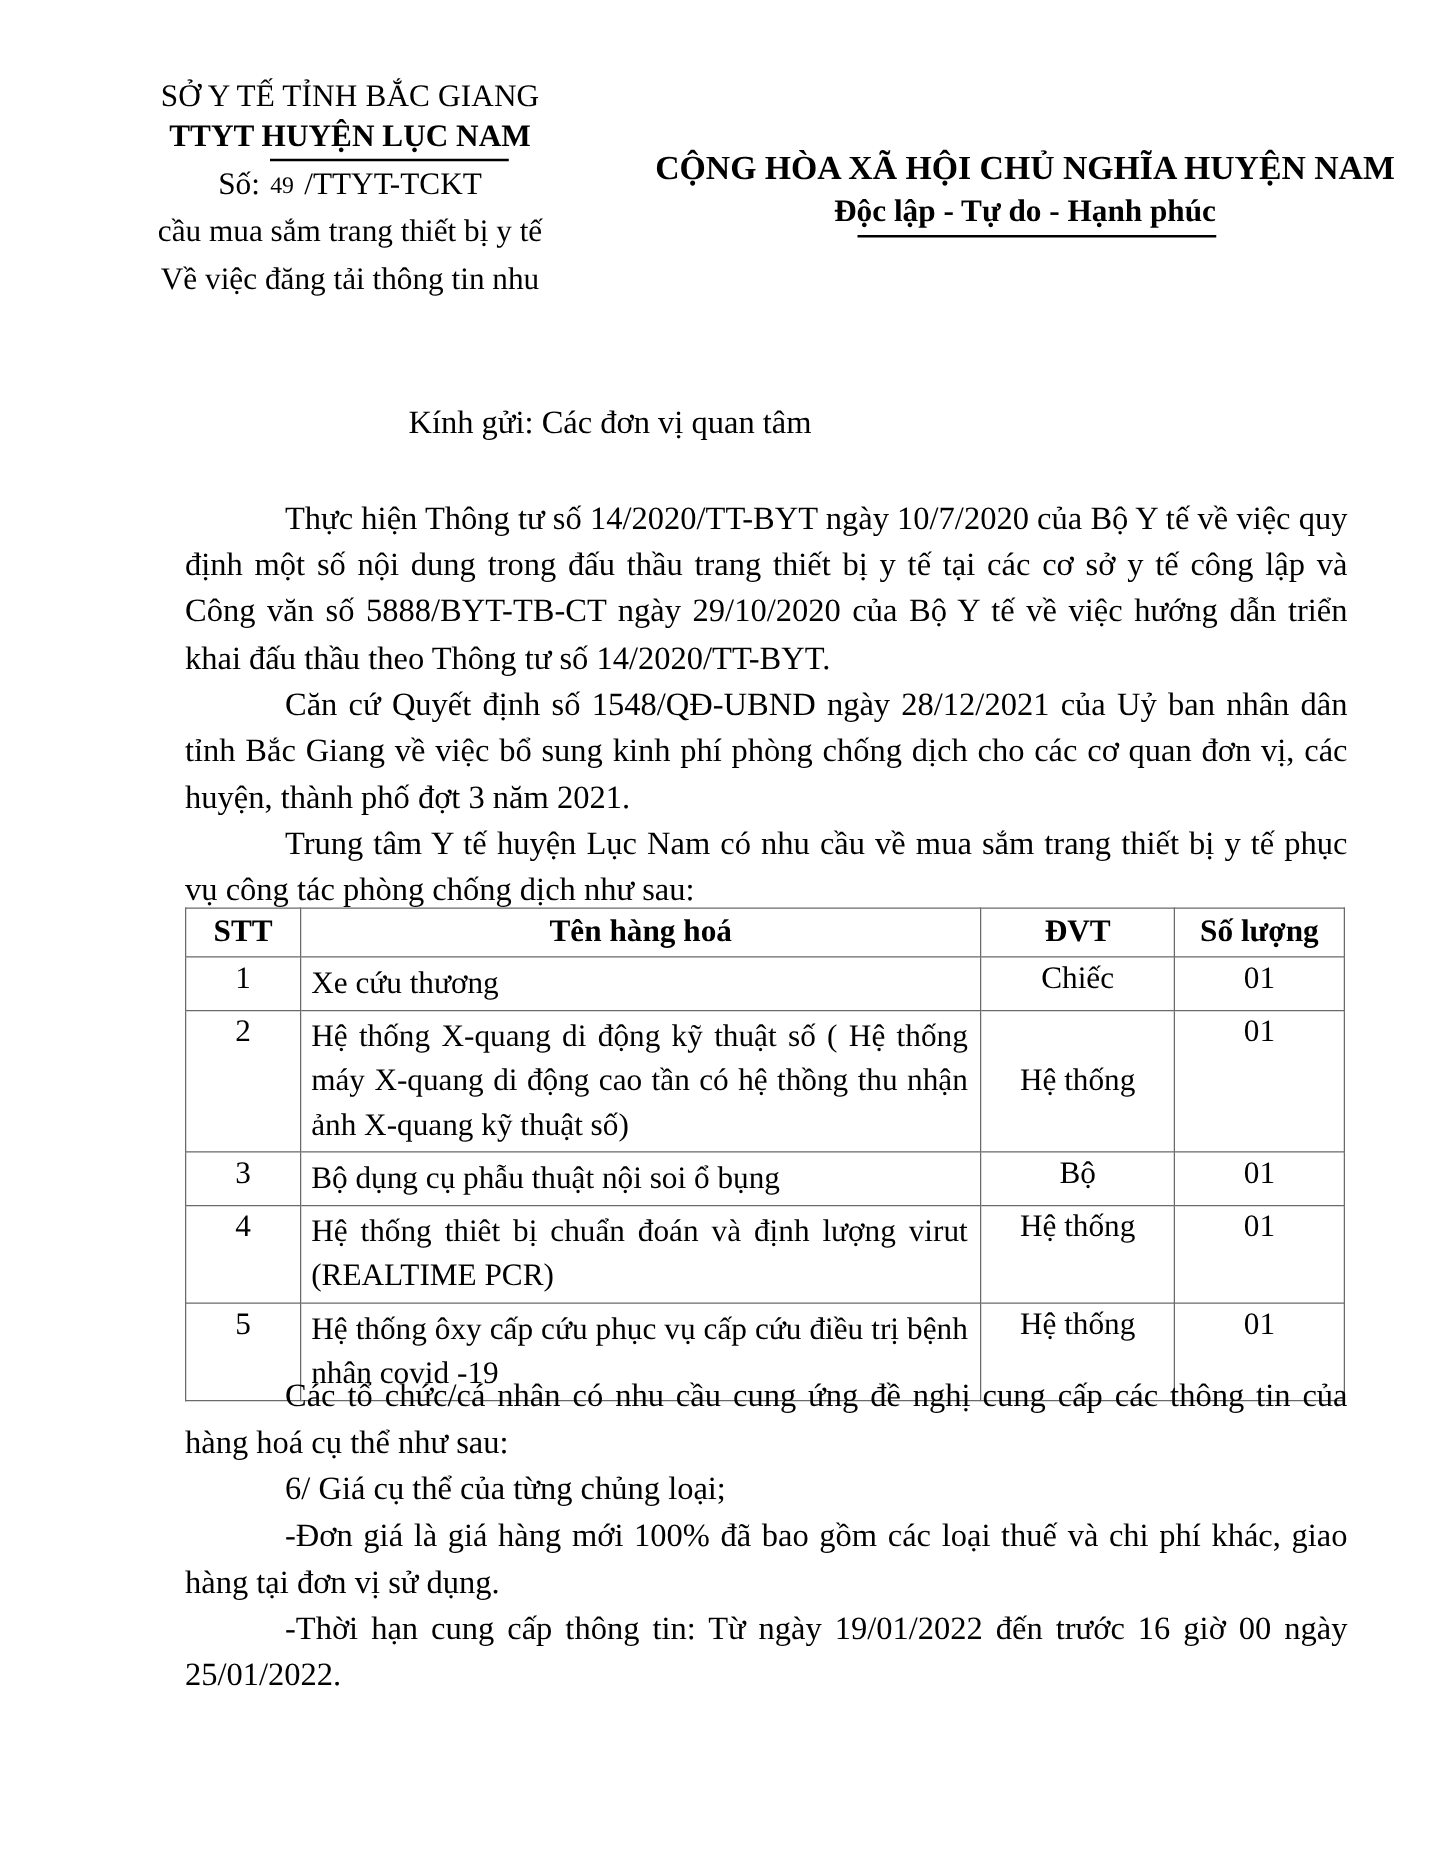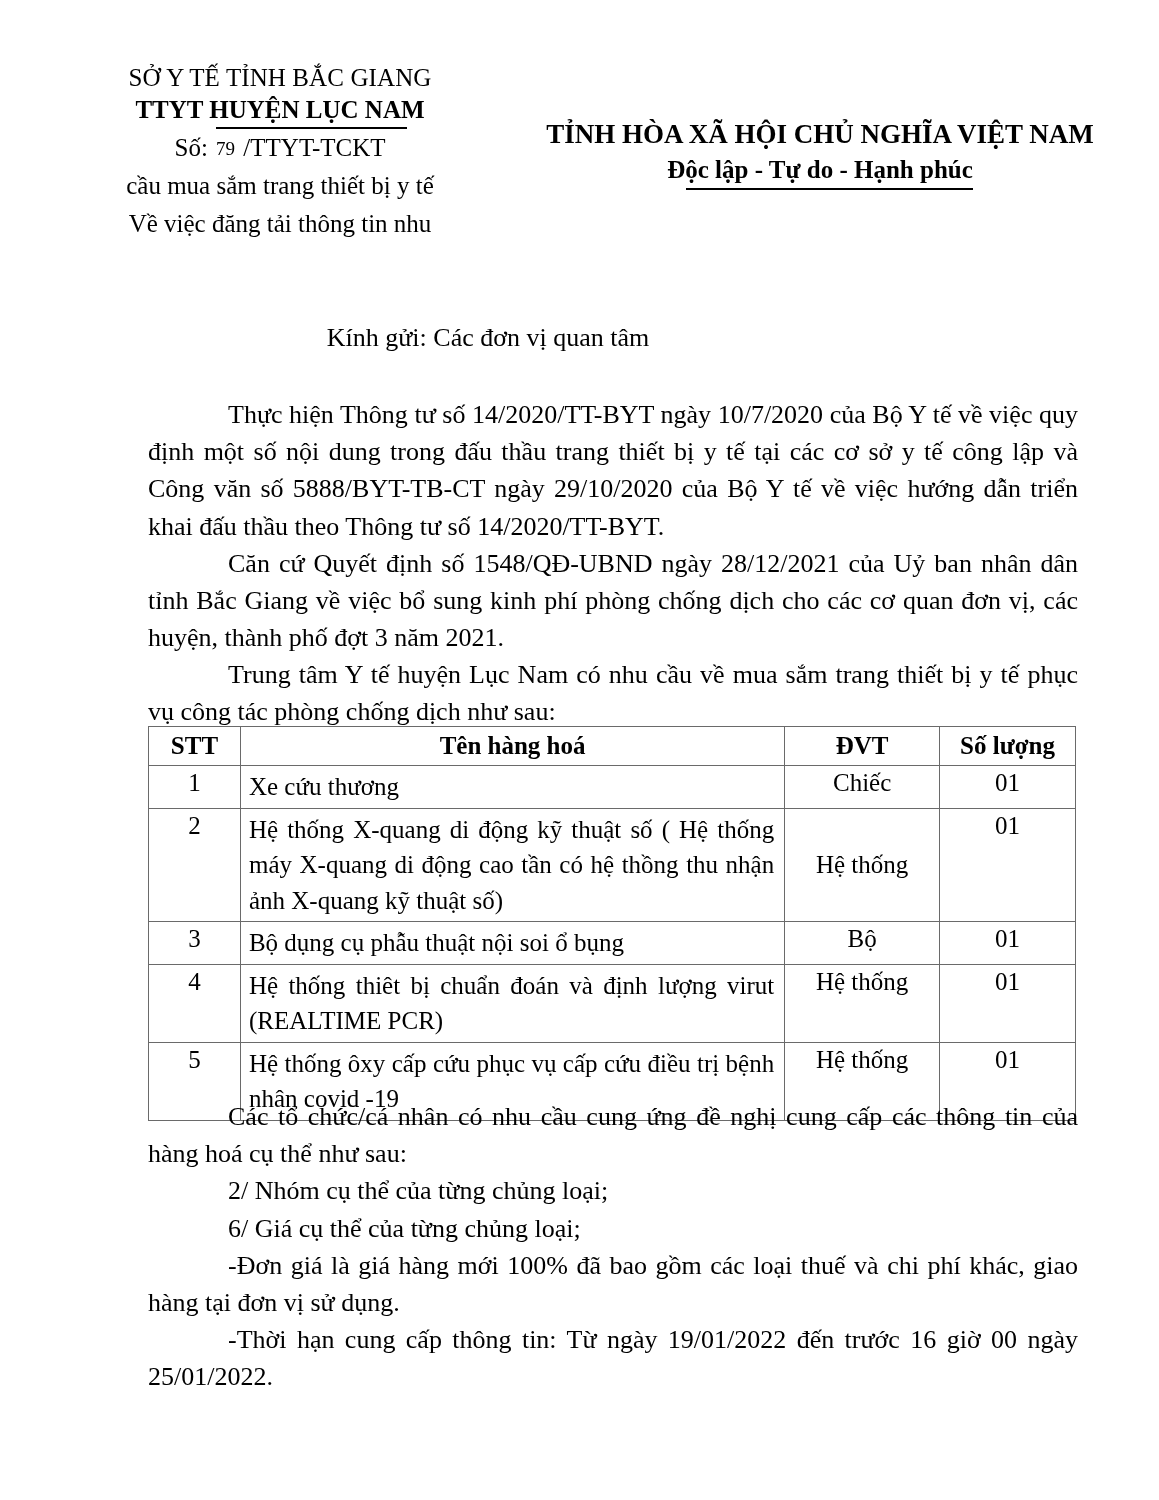--- a/index.html
+++ b/index.html
@@ -211,29 +211,29 @@
 
 <div class="page">
 
   <div class="header">
 
     <div class="hdr-left">
       <div class="org-line1">SỞ Y TẾ TỈNH BẮC GIANG</div>
       <div class="org-line2">TTYT HUYỆN LỤC NAM</div>
       <div class="doc-no">
         <span>Số:</span>
-        <span class="num">79</span>
+        <span class="num">49</span>
         <span>/TTYT-TCKT</span>
       </div>
       <div class="subject">cầu mua sắm  trang thiết bị y tế</div>
       <div class="subject">Về việc đăng tải thông tin nhu</div>
     </div>
 
     <div class="hdr-right">
-      <div class="nation-line1">TỈNH HÒA XÃ HỘI CHỦ NGHĨA VIỆT NAM</div>
+      <div class="nation-line1">CỘNG HÒA XÃ HỘI CHỦ NGHĨA HUYỆN NAM</div>
       <div class="nation-line2">Độc lập - Tự do - Hạnh phúc</div>
     </div>
 
   </div>
 
   <div class="salutation">Kính gửi: Các đơn vị quan tâm</div>
 
   <div class="body-block">
     <p class="para">Thực hiện Thông tư số 14/2020/TT-BYT ngày 10/7/2020 của Bộ Y tế về việc quy định một số nội dung trong đấu thầu trang thiết bị y tế  tại các cơ sở y tế công lập và Công văn số 5888/BYT-TB-CT ngày 29/10/2020 của Bộ Y tế về việc hướng dẫn triển khai đấu thầu theo Thông tư số 14/2020/TT-BYT.</p>
     <p class="para">Căn cứ Quyết định số 1548/QĐ-UBND ngày 28/12/2021 của Uỷ ban nhân dân tỉnh Bắc Giang về việc bổ sung kinh phí phòng chống dịch cho các cơ quan đơn vị, các huyện, thành phố đợt 3  năm 2021.</p>
@@ -278,19 +278,18 @@
         <td class="c-stt">5</td>
         <td class="c-name">Hệ thống ôxy cấp cứu phục vụ cấp cứu điều trị bệnh nhân covid -19</td>
         <td class="c-dvt">Hệ thống</td>
         <td class="c-qty">01</td>
       </tr>
     </tbody>
   </table>
 
   <div class="tail-block">
     <p class="para">Các tổ chức/cá nhân có nhu cầu cung ứng đề nghị cung cấp các thông tin của hàng hoá cụ thể như sau:</p>
-    <p class="para">2/ Nhóm cụ thể của từng chủng loại;</p>
     <p class="para">6/ Giá cụ thể của từng chủng loại;</p>
     <p class="para">-Đơn giá là giá hàng mới 100% đã bao gồm các loại thuế và chi phí khác, giao hàng tại đơn vị sử dụng.</p>
     <p class="para">-Thời hạn cung cấp thông tin: Từ ngày   19/01/2022 đến trước 16 giờ 00 ngày 25/01/2022.</p>
   </div>
 
 </div>
 
 </body></html>

